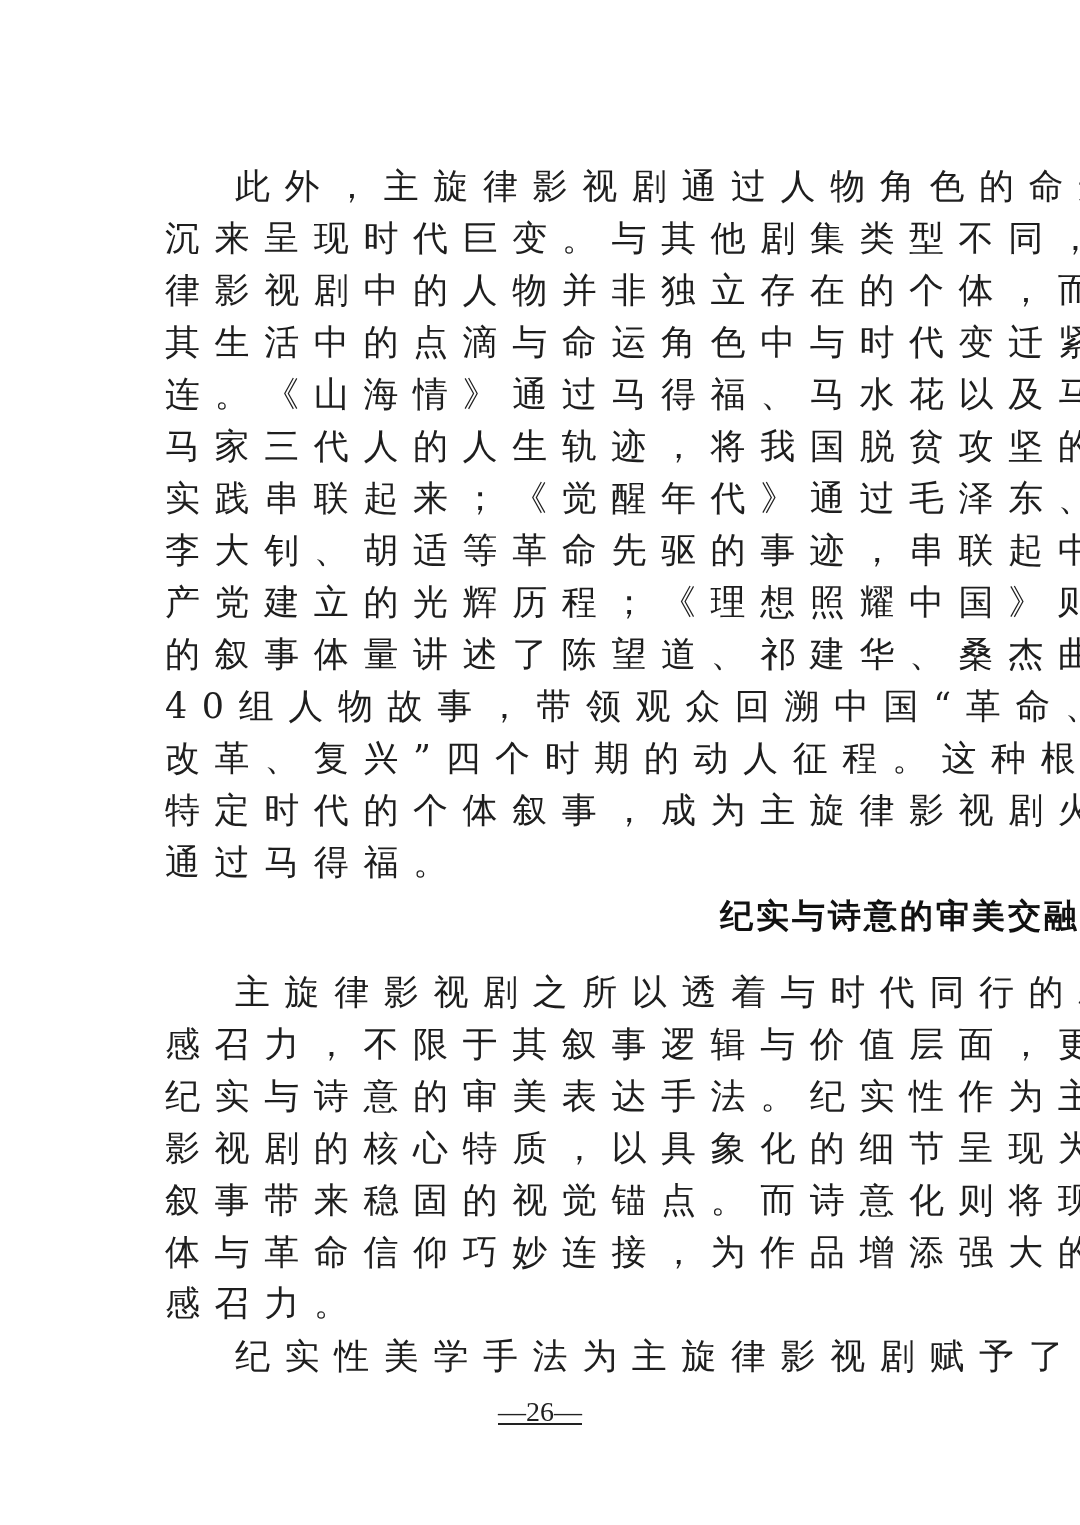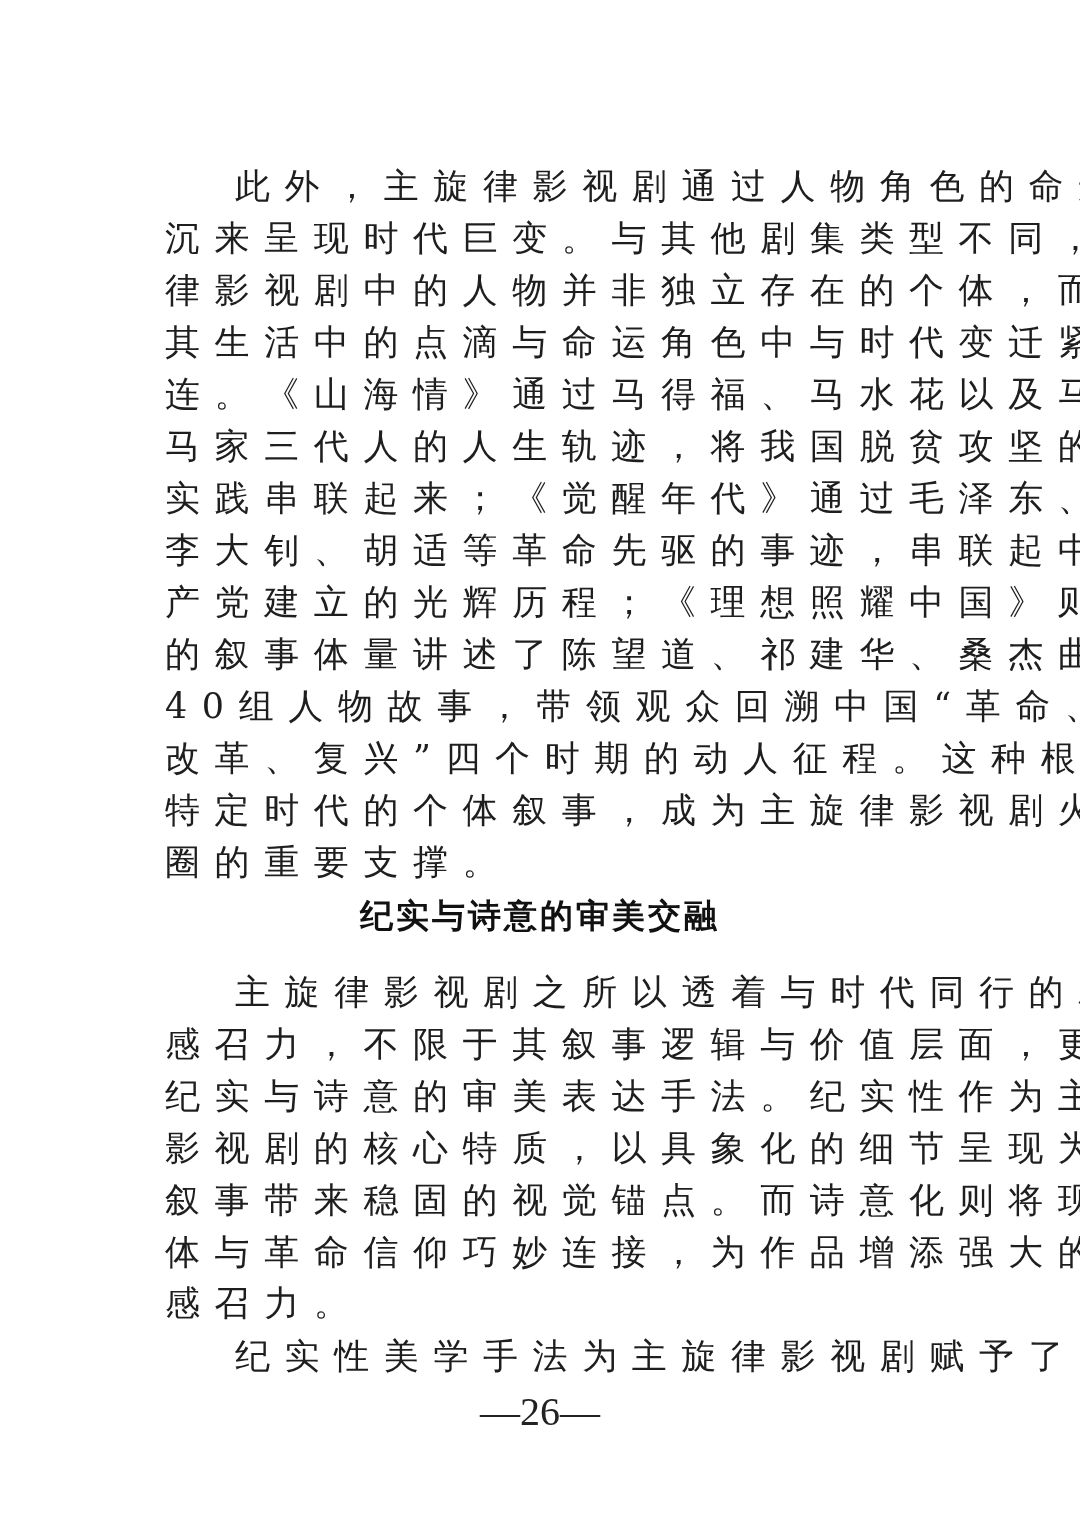--- a/index.html
+++ b/index.html
@@ -2,46 +2,46 @@
 <html><head>
 <meta charset="utf-8">
 <style>
   html, body { margin:0; padding:0; background:#ffffff; }
   body { width:1080px; height:1525px; position:relative; overflow:hidden;
          font-family:"DejaVu Serif","Liberation Serif",serif; color:#1e1e1e; }
   .page { position:absolute; left:0; top:0; width:1080px; height:1525px; }
   .line { position:absolute; left:165px; width:760px; height:52px;
           font-size:35px; line-height:52px; letter-spacing:14.6px; white-space:nowrap; }
   .line.indent { left:235px; }
-  .heading { position:absolute; left:0; width:1080px; top:890px; text-align:center;
+  .heading { position:absolute; left:0; width:1080px; top:890px; text-align:right;
              font-family:"DejaVu Sans","Liberation Sans",sans-serif; font-weight:bold;
              font-size:33px; line-height:52px; letter-spacing:3px; color:#111; }
   .pagenum { position:absolute; left:0; width:1080px; top:1392px; text-align:center;
-             font-family:"Liberation Serif","DejaVu Serif",serif; font-size:40px; line-height:40px; color:#222; }
+             font-family:"Liberation Serif","DejaVu Serif",serif; font-size:28px; line-height:40px; color:#222;text-decoration:underline; }
 </style>
 </head>
 <body>
 
 <div class="page">
 
   <div>
     <div class="line indent" style="top:160px;">此外，主旋律影视剧通过人物角色的命运浮</div>
     <div class="line" style="top:212px;">沉来呈现时代巨变。与其他剧集类型不同，主旋</div>
     <div class="line" style="top:264px;">律影视剧中的人物并非独立存在的个体，而是在</div>
     <div class="line" style="top:316px;">其生活中的点滴与命运角色中与时代变迁紧密相</div>
     <div class="line" style="top:368px;">连。《山海情》通过马得福、马水花以及马得宝等</div>
     <div class="line" style="top:420px;">马家三代人的人生轨迹，将我国脱贫攻坚的伟大</div>
     <div class="line" style="top:472px;">实践串联起来；《觉醒年代》通过毛泽东、陈独秀、</div>
     <div class="line" style="top:524px;">李大钊、胡适等革命先驱的事迹，串联起中国共</div>
     <div class="line" style="top:576px;">产党建立的光辉历程；《理想照耀中国》则以宏大</div>
     <div class="line" style="top:628px;">的叙事体量讲述了陈望道、祁建华、桑杰曲巴等</div>
     <div class="line" style="top:680px;">40组人物故事，带领观众回溯中国“革命、建设、</div>
     <div class="line" style="top:732px;">改革、复兴”四个时期的动人征程。这种根植于</div>
     <div class="line" style="top:784px;">特定时代的个体叙事，成为主旋律影视剧火爆出</div>
-    <div class="line" style="top:836px;">圈的重要支撑。</div>
+    <div class="line" style="top:836px;">通过马得福。</div>
   </div>
 
   <div class="heading">纪实与诗意的审美交融</div>
 
   <div>
     <div class="line indent" style="top:966px;">主旋律影视剧之所以透着与时代同行的精神</div>
     <div class="line" style="top:1018px;">感召力，不限于其叙事逻辑与价值层面，更在于</div>
     <div class="line" style="top:1070px;">纪实与诗意的审美表达手法。纪实性作为主旋律</div>
     <div class="line" style="top:1122px;">影视剧的核心特质，以具象化的细节呈现为宏大</div>
     <div class="line" style="top:1174px;">叙事带来稳固的视觉锚点。而诗意化则将现实个</div>

